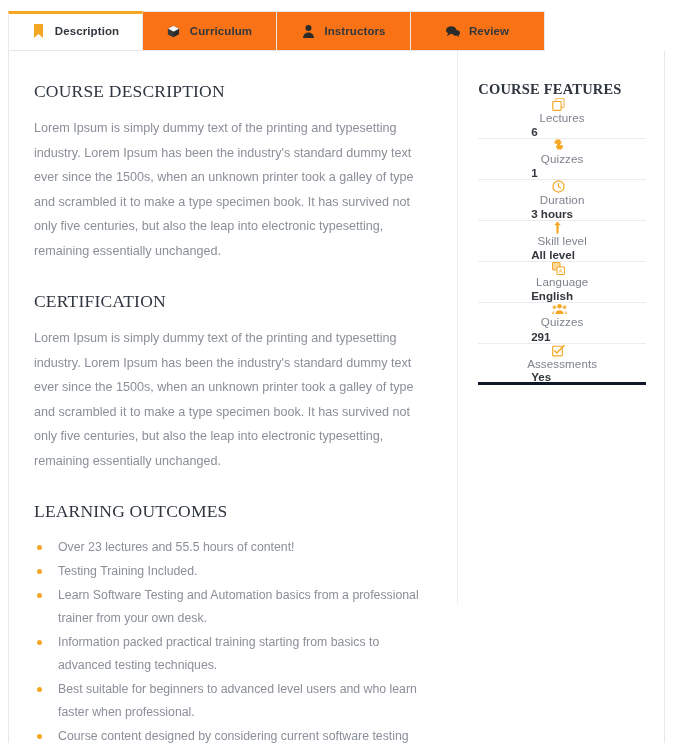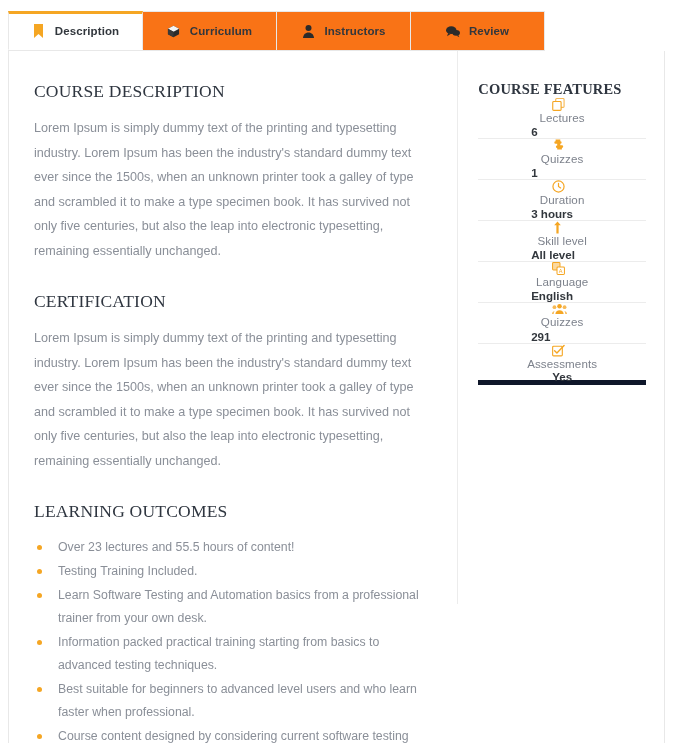--- a/index.html
+++ b/index.html
@@ -137,21 +137,21 @@
   }
 
   
   .feat {
     display: flex;
     align-items: center;
     height: 41px;
     border-bottom: 1px solid #ececec;
     flex-direction: column;
   }
-  .feat:last-child { border-bottom: 5px solid #0f172a; text-align: center; }
+  .feat:last-child { border-bottom: 3px solid #0f172a; }
 
   .feat-icon {
     width: 20px;
     min-width: 20px;
     display: flex;
     align-items: center;
     color: #f5a623;
   }
   .feat-icon svg { display: block; }
 

